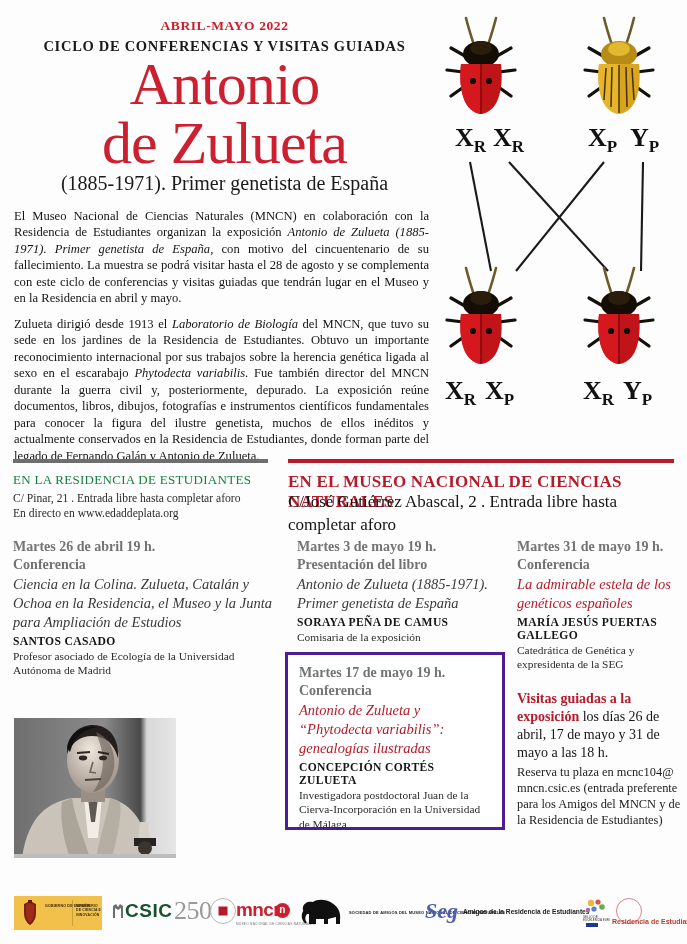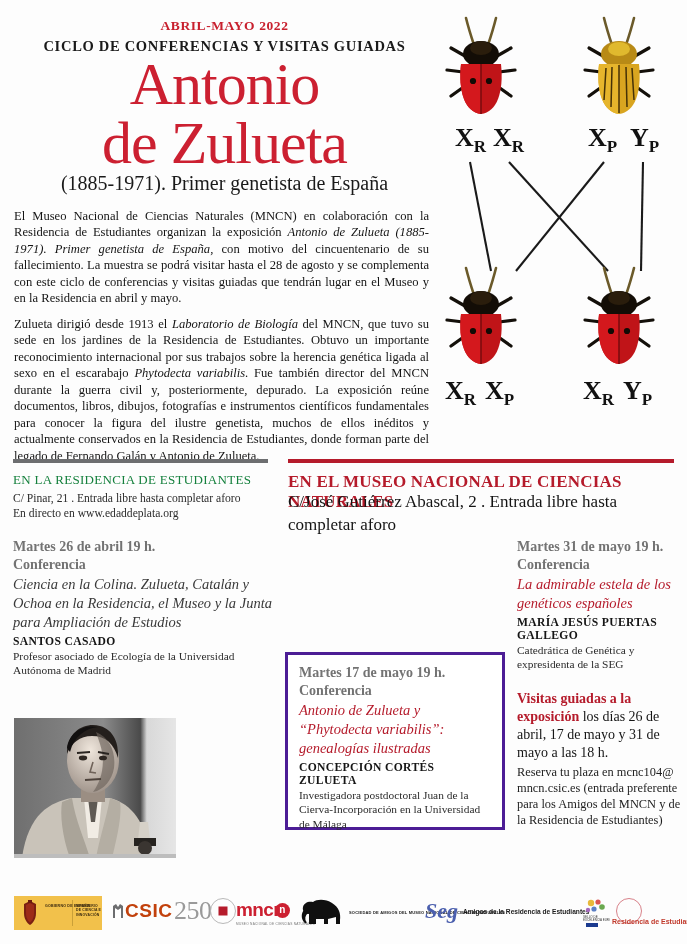--- a/index.html
+++ b/index.html
@@ -233,21 +233,21 @@
   .logo { position: absolute; }
 
   .lg-gob { left: 14px; top: 10px; width: 88px; height: 34px; background: #f2c14b; }
   .lg-gob .crest { position:absolute; left:5px; top:4px; width:22px; height:26px; }
   .lg-gob .t1 { position:absolute; left:31px; top:8px; font-size:3.6px; line-height:1.25; color:#3a2a10; font-family:"Liberation Sans",sans-serif; font-weight:bold; letter-spacing:.2px;}
   .lg-gob .t2 { position:absolute; left:62px; top:8px; font-size:3.4px; line-height:1.25; color:#3a2a10; font-family:"Liberation Sans",sans-serif; font-weight:bold; letter-spacing:.2px;}
   .lg-gob .divider { position:absolute; left:58px; top:4px; width:1px; height:26px; background:#caa038; }
 
   .lg-csic { left: 112px; top: 14px; }
   .lg-csic .mark { display:inline-block; vertical-align:middle; width:12px; height:16px; }
-  .lg-csic .word { display:inline-block; vertical-align:middle; font-family:"Liberation Sans",sans-serif; font-weight:bold; font-size:19px; letter-spacing:0.5px; color:#c2410c; margin-left:1px;}
+  .lg-csic .word { display:inline-block; vertical-align:middle; font-family:"Liberation Sans",sans-serif; font-weight:bold; font-size:19px; letter-spacing:0.5px; color:#14532d; margin-left:1px;}
 
   .lg-250 { left: 174px; top: 10px; }
   .lg-250 .num { font-family:"Liberation Serif",serif; font-size:26px; color:#9a9a9a; letter-spacing:-0.5px; }
   .lg-250 .ring { display:inline-block; width:24px; height:24px; border:1.6px solid #b9b9b9; border-radius:50%; vertical-align:-5px; position:relative; margin-left:-2px;}
   .lg-250 .ring i { position:absolute; left:50%; top:50%; transform:translate(-50%,-50%); width:9px; height:9px; background:#b51b2b; }
 
   .lg-mncn { left: 236px; top: 13px; }
   .lg-mncn .word { font-family:"Liberation Sans",sans-serif; font-weight:bold; font-size:19px; letter-spacing:-0.6px; color:#cc2031; }
   .lg-mncn .dot { display:inline-block; width:15px; height:15px; border-radius:50%; background:#cc2031; vertical-align:-2px; margin-left:-9px; position:relative;}
   .lg-mncn .dot b { position:absolute; left:4px; top:1px; color:#fff; font-size:10px; font-family:"Liberation Sans",sans-serif;}
@@ -436,20 +436,29 @@
       <path d="M79,44 L76,54 L82,55" stroke="#6f6259" stroke-width="1.6" fill="none"></path>
       <path d="M71,62 L87,61" stroke="#4d423b" stroke-width="2" fill="none"></path>
 
       <path d="M126,104 L134,104 L136,122 L124,122 Z" fill="#d6d1c8"></path>
       <rect x="120" y="120" width="22" height="8" fill="#262320"></rect>
       <circle cx="131" cy="130" r="7" fill="#3a3531"></circle>
       <rect x="0" y="136" width="162" height="4" fill="#bdbdbd"></rect>
     </svg>
   </div>
 
+  <div class="col-b">
+    <div>
+      <div class="ev-when">Martes 3 de mayo 19 h.</div>
+      <div class="ev-when">Presentación del libro</div>
+      <div class="ev-title">Antonio de Zulueta (1885-1971). Primer genetista de España</div>
+      <div class="ev-speaker">SORAYA PEÑA DE CAMUS</div>
+      <div class="ev-role">Comisaria de la exposición</div>
+    </div>
+  </div>
 
   <div class="redbox">
     <div class="redbox-inner">
       <div class="ev-when">Martes 17 de mayo 19 h.</div>
       <div class="ev-when">Conferencia</div>
       <div class="ev-title red">Antonio de Zulueta y “Phytodecta variabilis”: genealogías ilustradas</div>
       <div class="ev-speaker">CONCEPCIÓN CORTÉS ZULUETA</div>
       <div class="ev-role">Investigadora postdoctoral Juan de la Cierva-Incorporación en la Universidad de Málaga</div>
     </div>
   </div>

